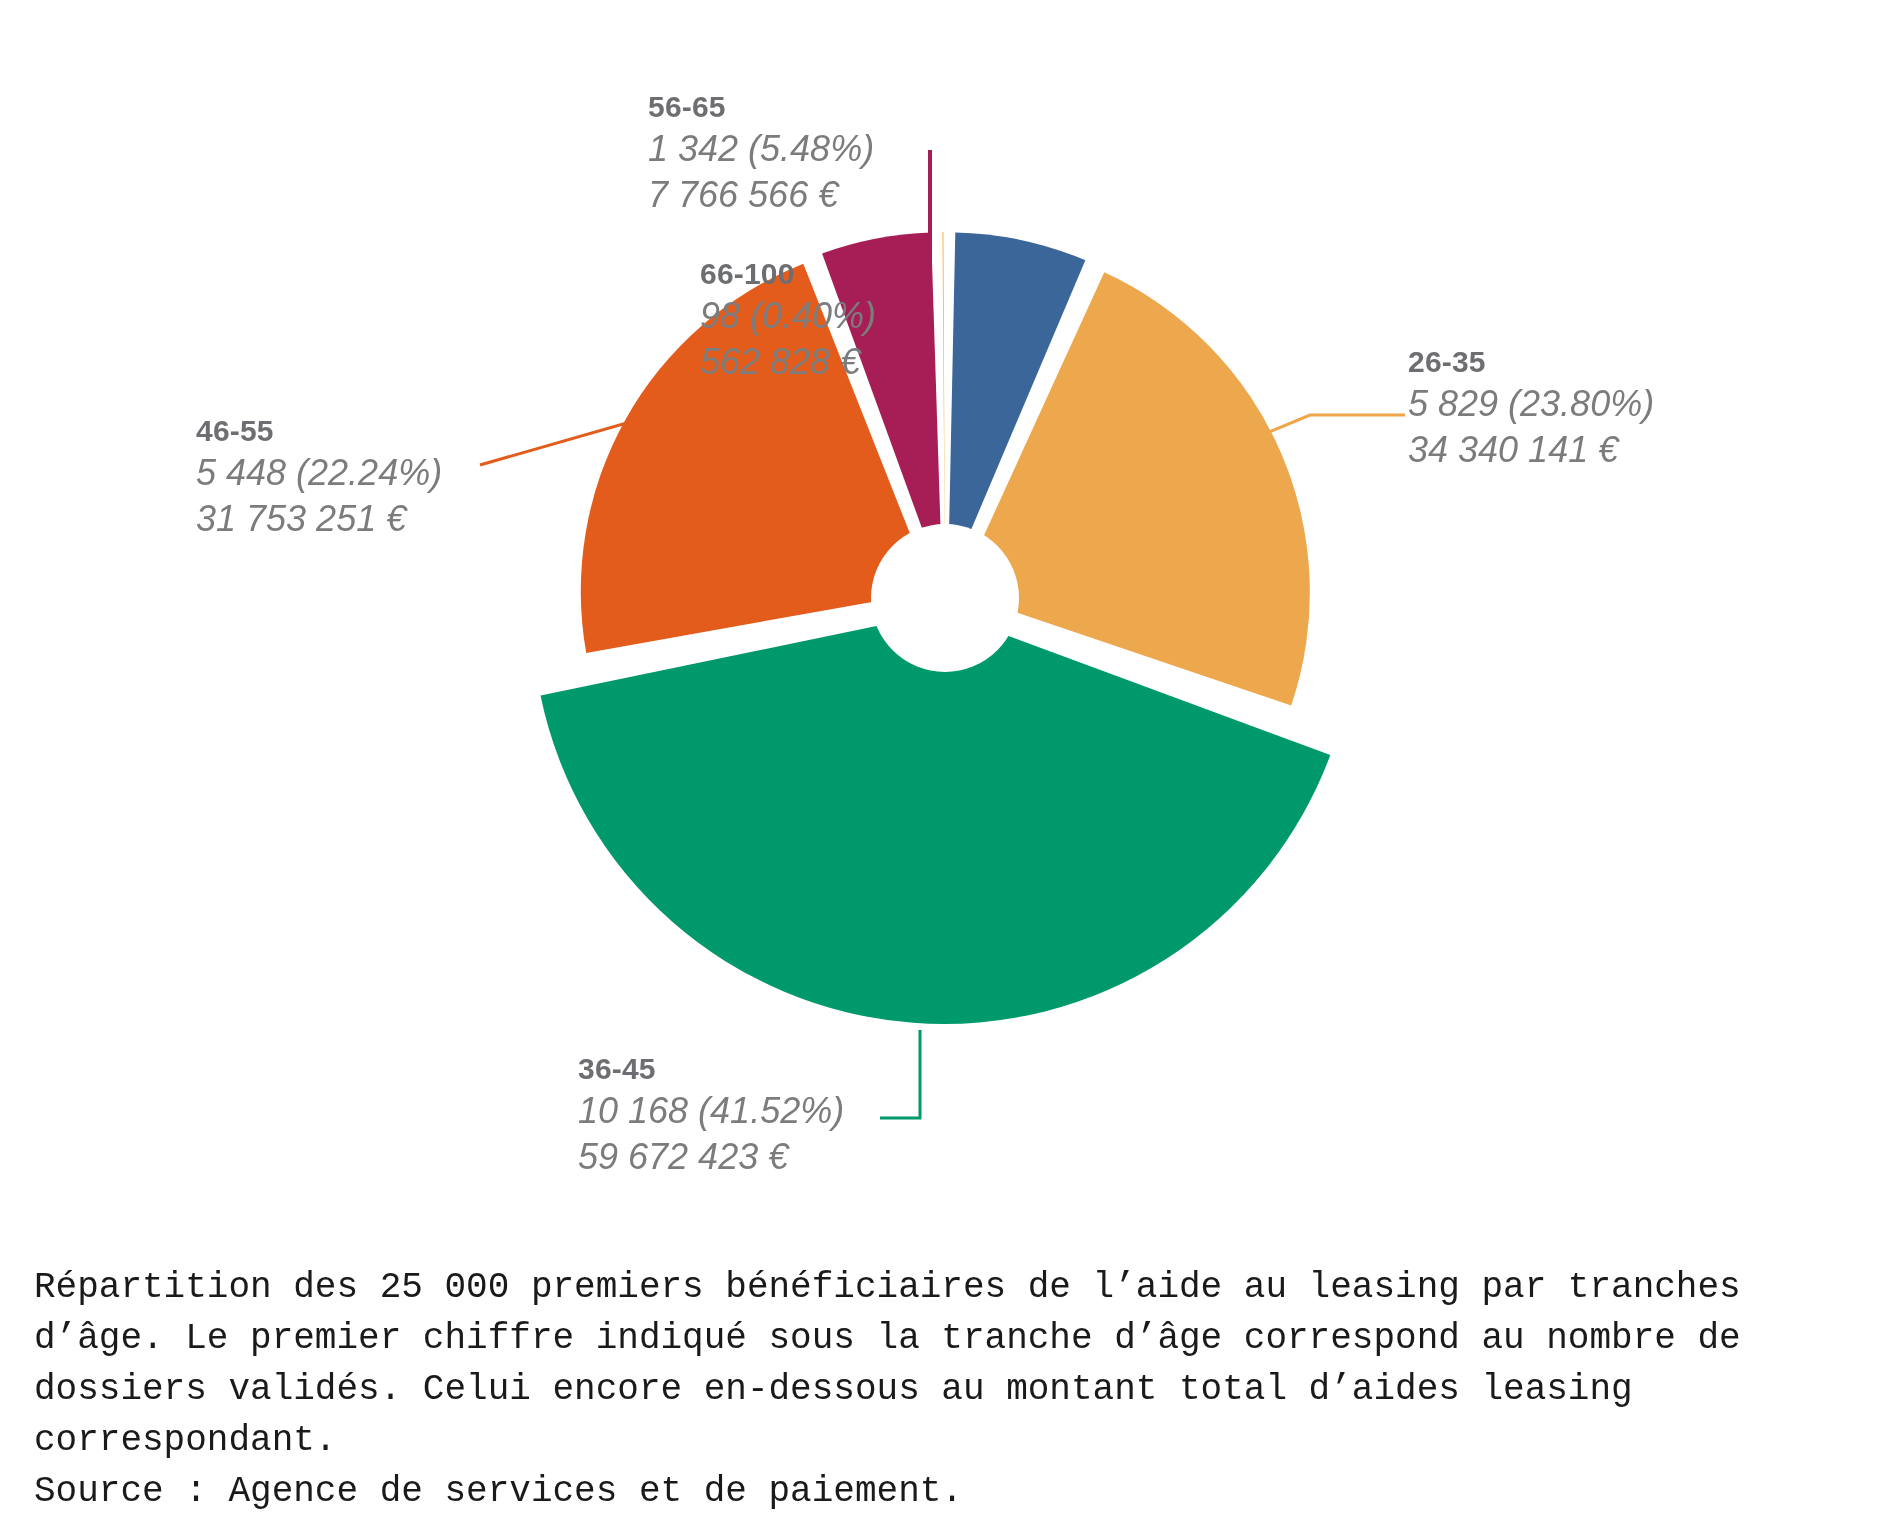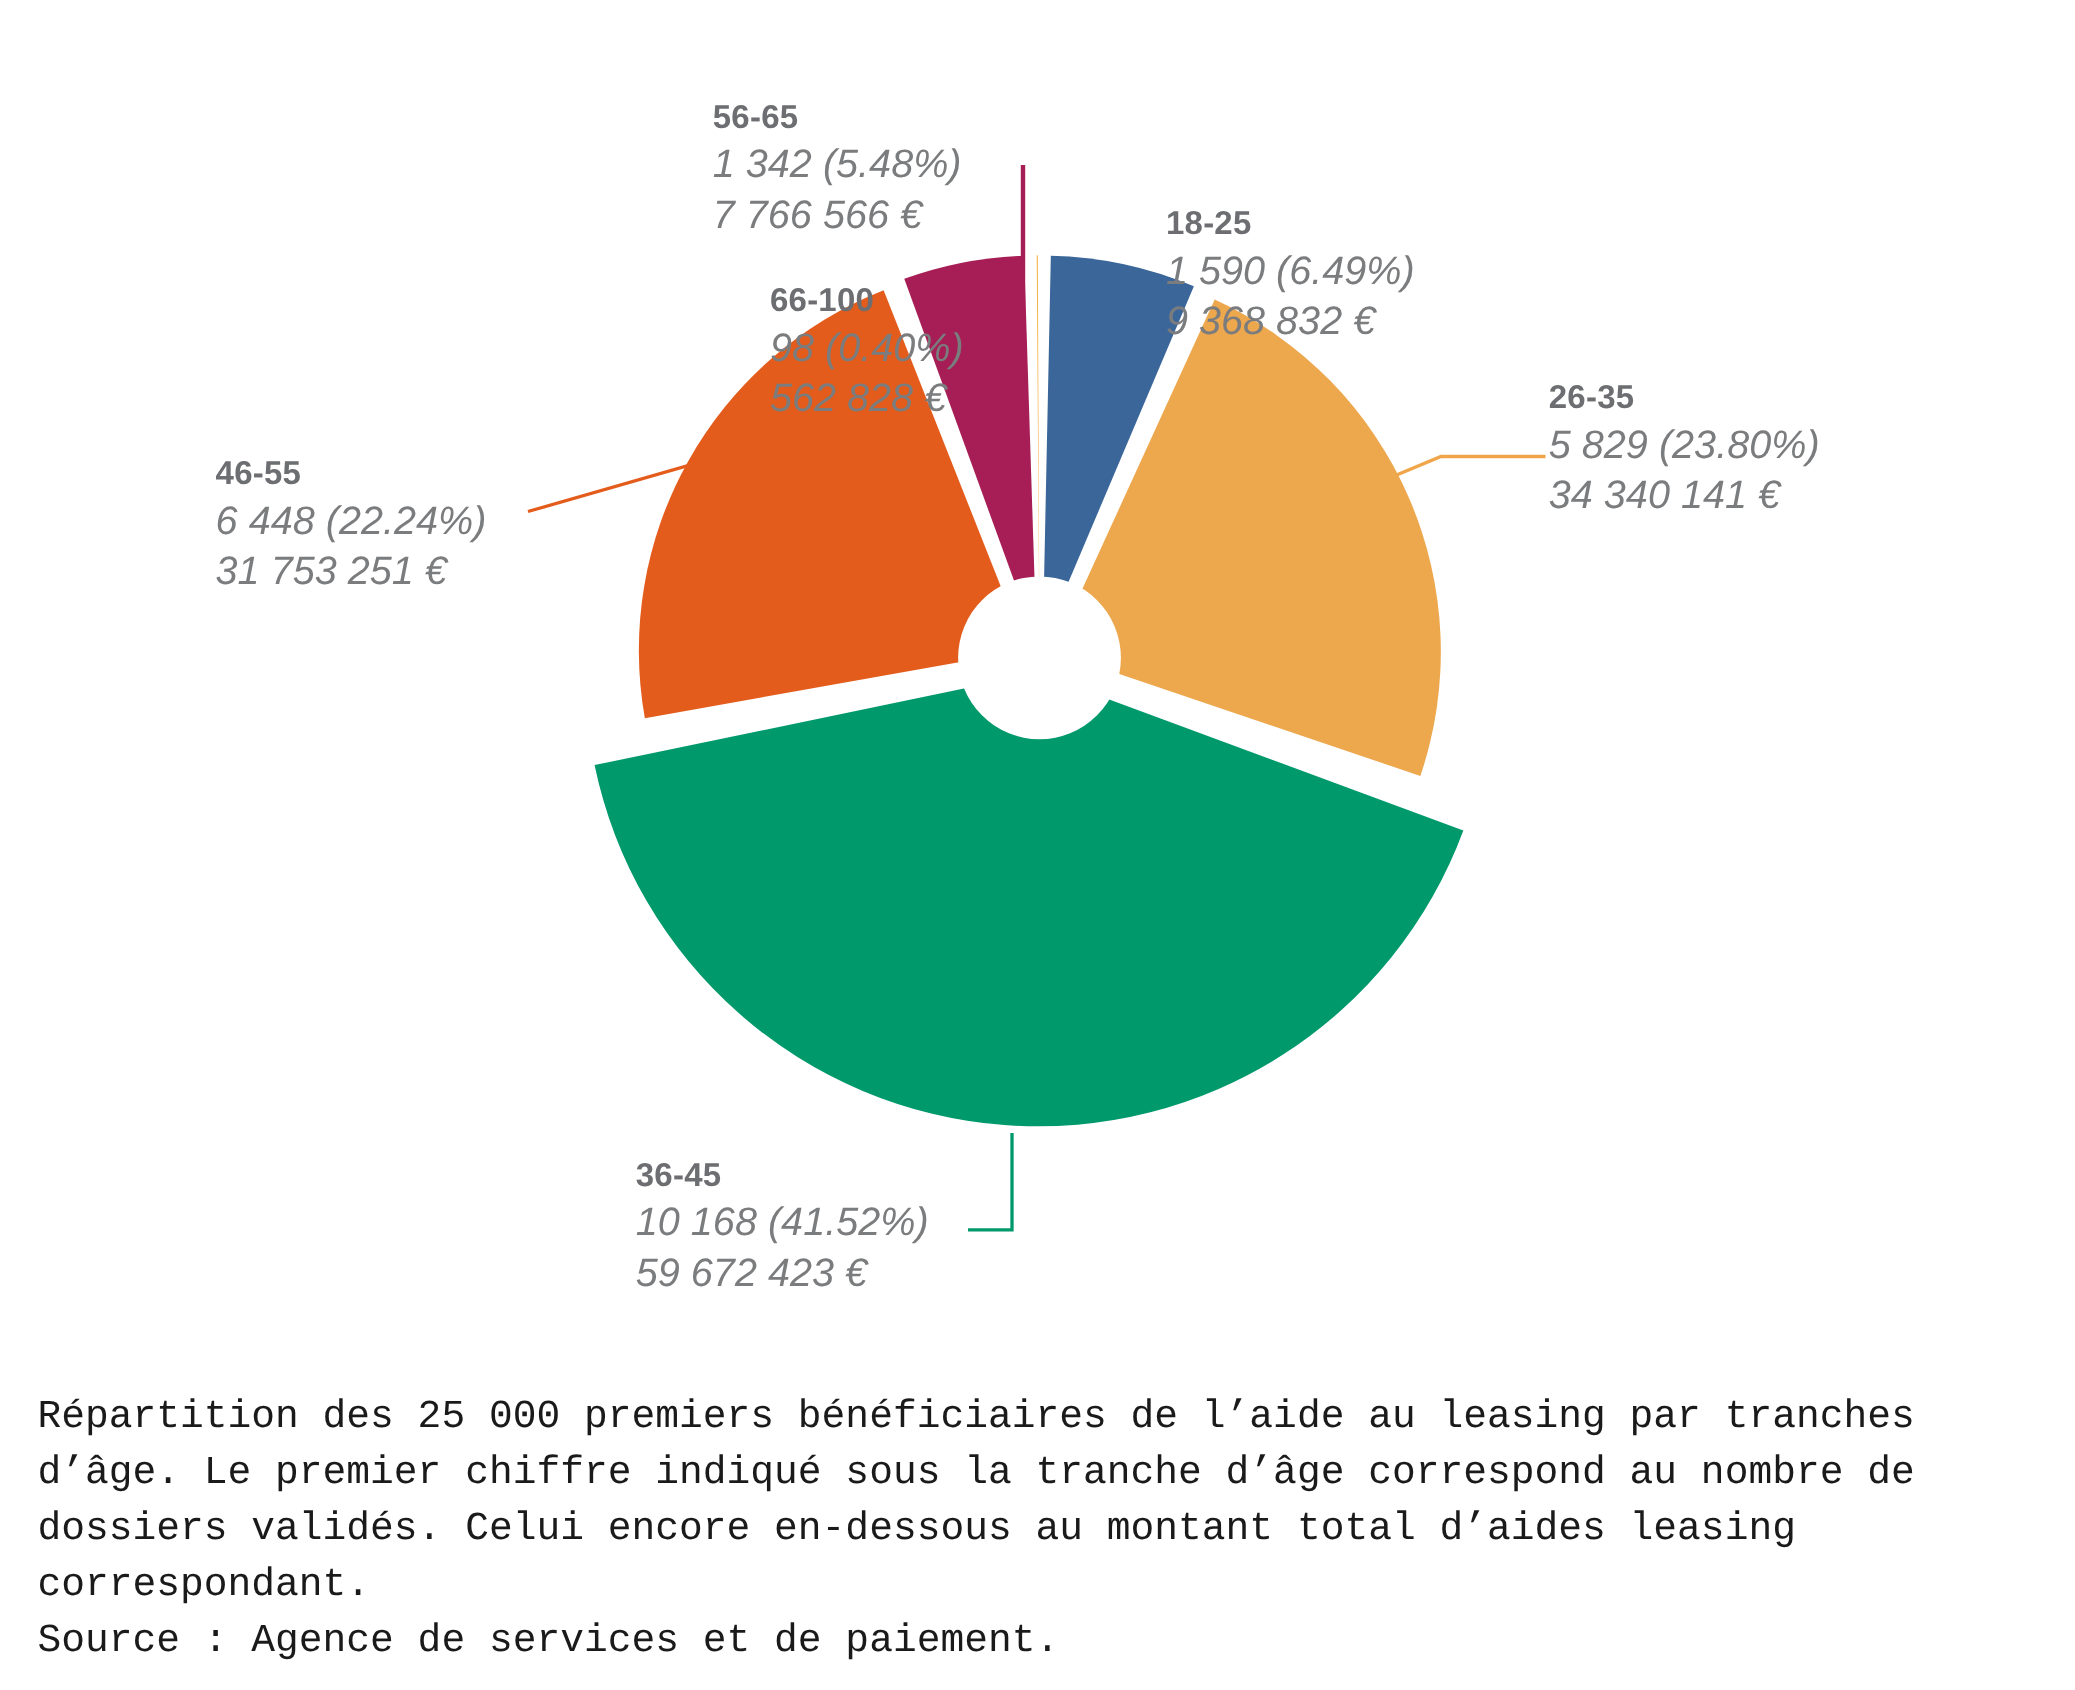--- a/index.html
+++ b/index.html
@@ -100,35 +100,30 @@
     <div class="label-line">1 342 (5.48%)</div>
     <div class="label-line">7 766 566 €</div>
   </div>
 
   <div class="label-block" style="left:700px; top:255px; text-align:left;">
     <div class="label-title">66-100</div>
     <div class="label-line">98 (0.40%)</div>
     <div class="label-line">562 828 €</div>
   </div>
 
-  <div class="label-block" style="left:1060px; top:185px; text-align:left;">
-    <div class="label-title">18-25</div>
-    <div class="label-line">1 590 (6.49%)</div>
-    <div class="label-line">9 368 832 €</div>
-  </div>
 
   <div class="label-block" style="left:1408px; top:343px; text-align:left;">
     <div class="label-title">26-35</div>
     <div class="label-line">5 829 (23.80%)</div>
     <div class="label-line">34 340 141 €</div>
   </div>
 
   <div class="label-block" style="left:196px; top:412px; text-align:left;">
     <div class="label-title">46-55</div>
-    <div class="label-line">6 448 (22.24%)</div>
+    <div class="label-line">5 448 (22.24%)</div>
     <div class="label-line">31 753 251 €</div>
   </div>
 
   <div class="label-block" style="left:578px; top:1050px; text-align:left;">
     <div class="label-title">36-45</div>
     <div class="label-line">10 168 (41.52%)</div>
     <div class="label-line">59 672 423 €</div>
   </div>
 
 </div>

